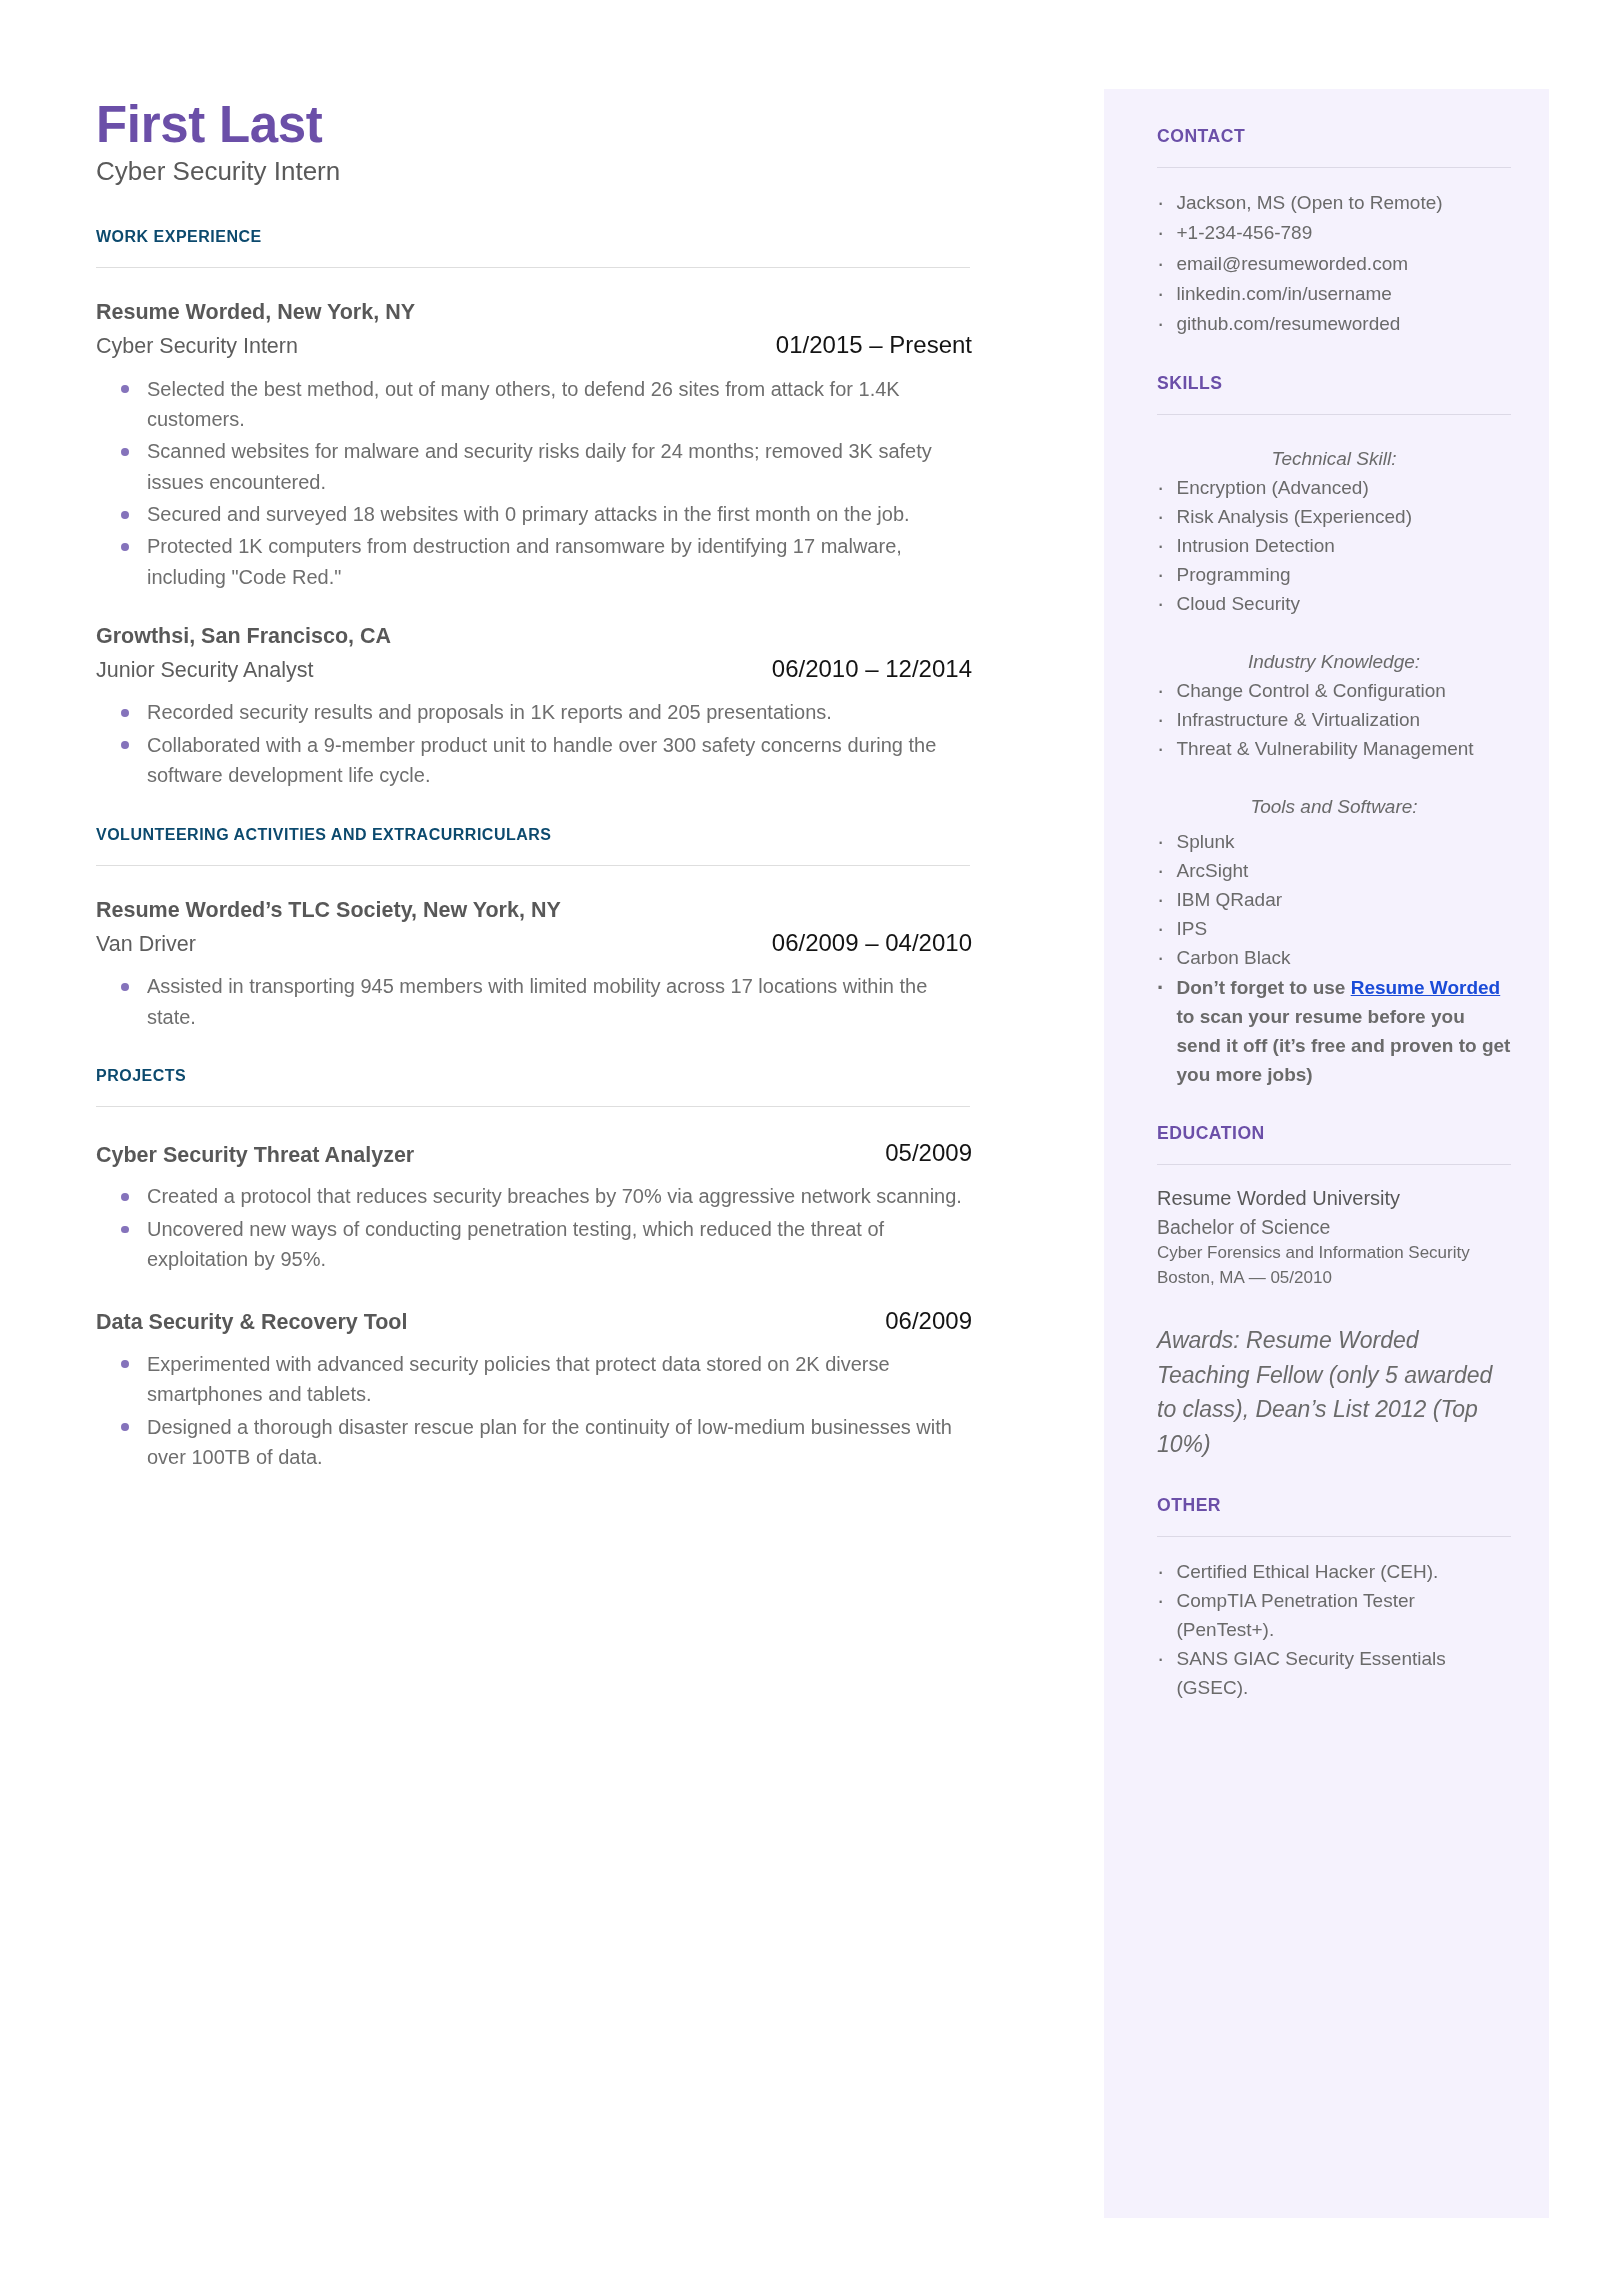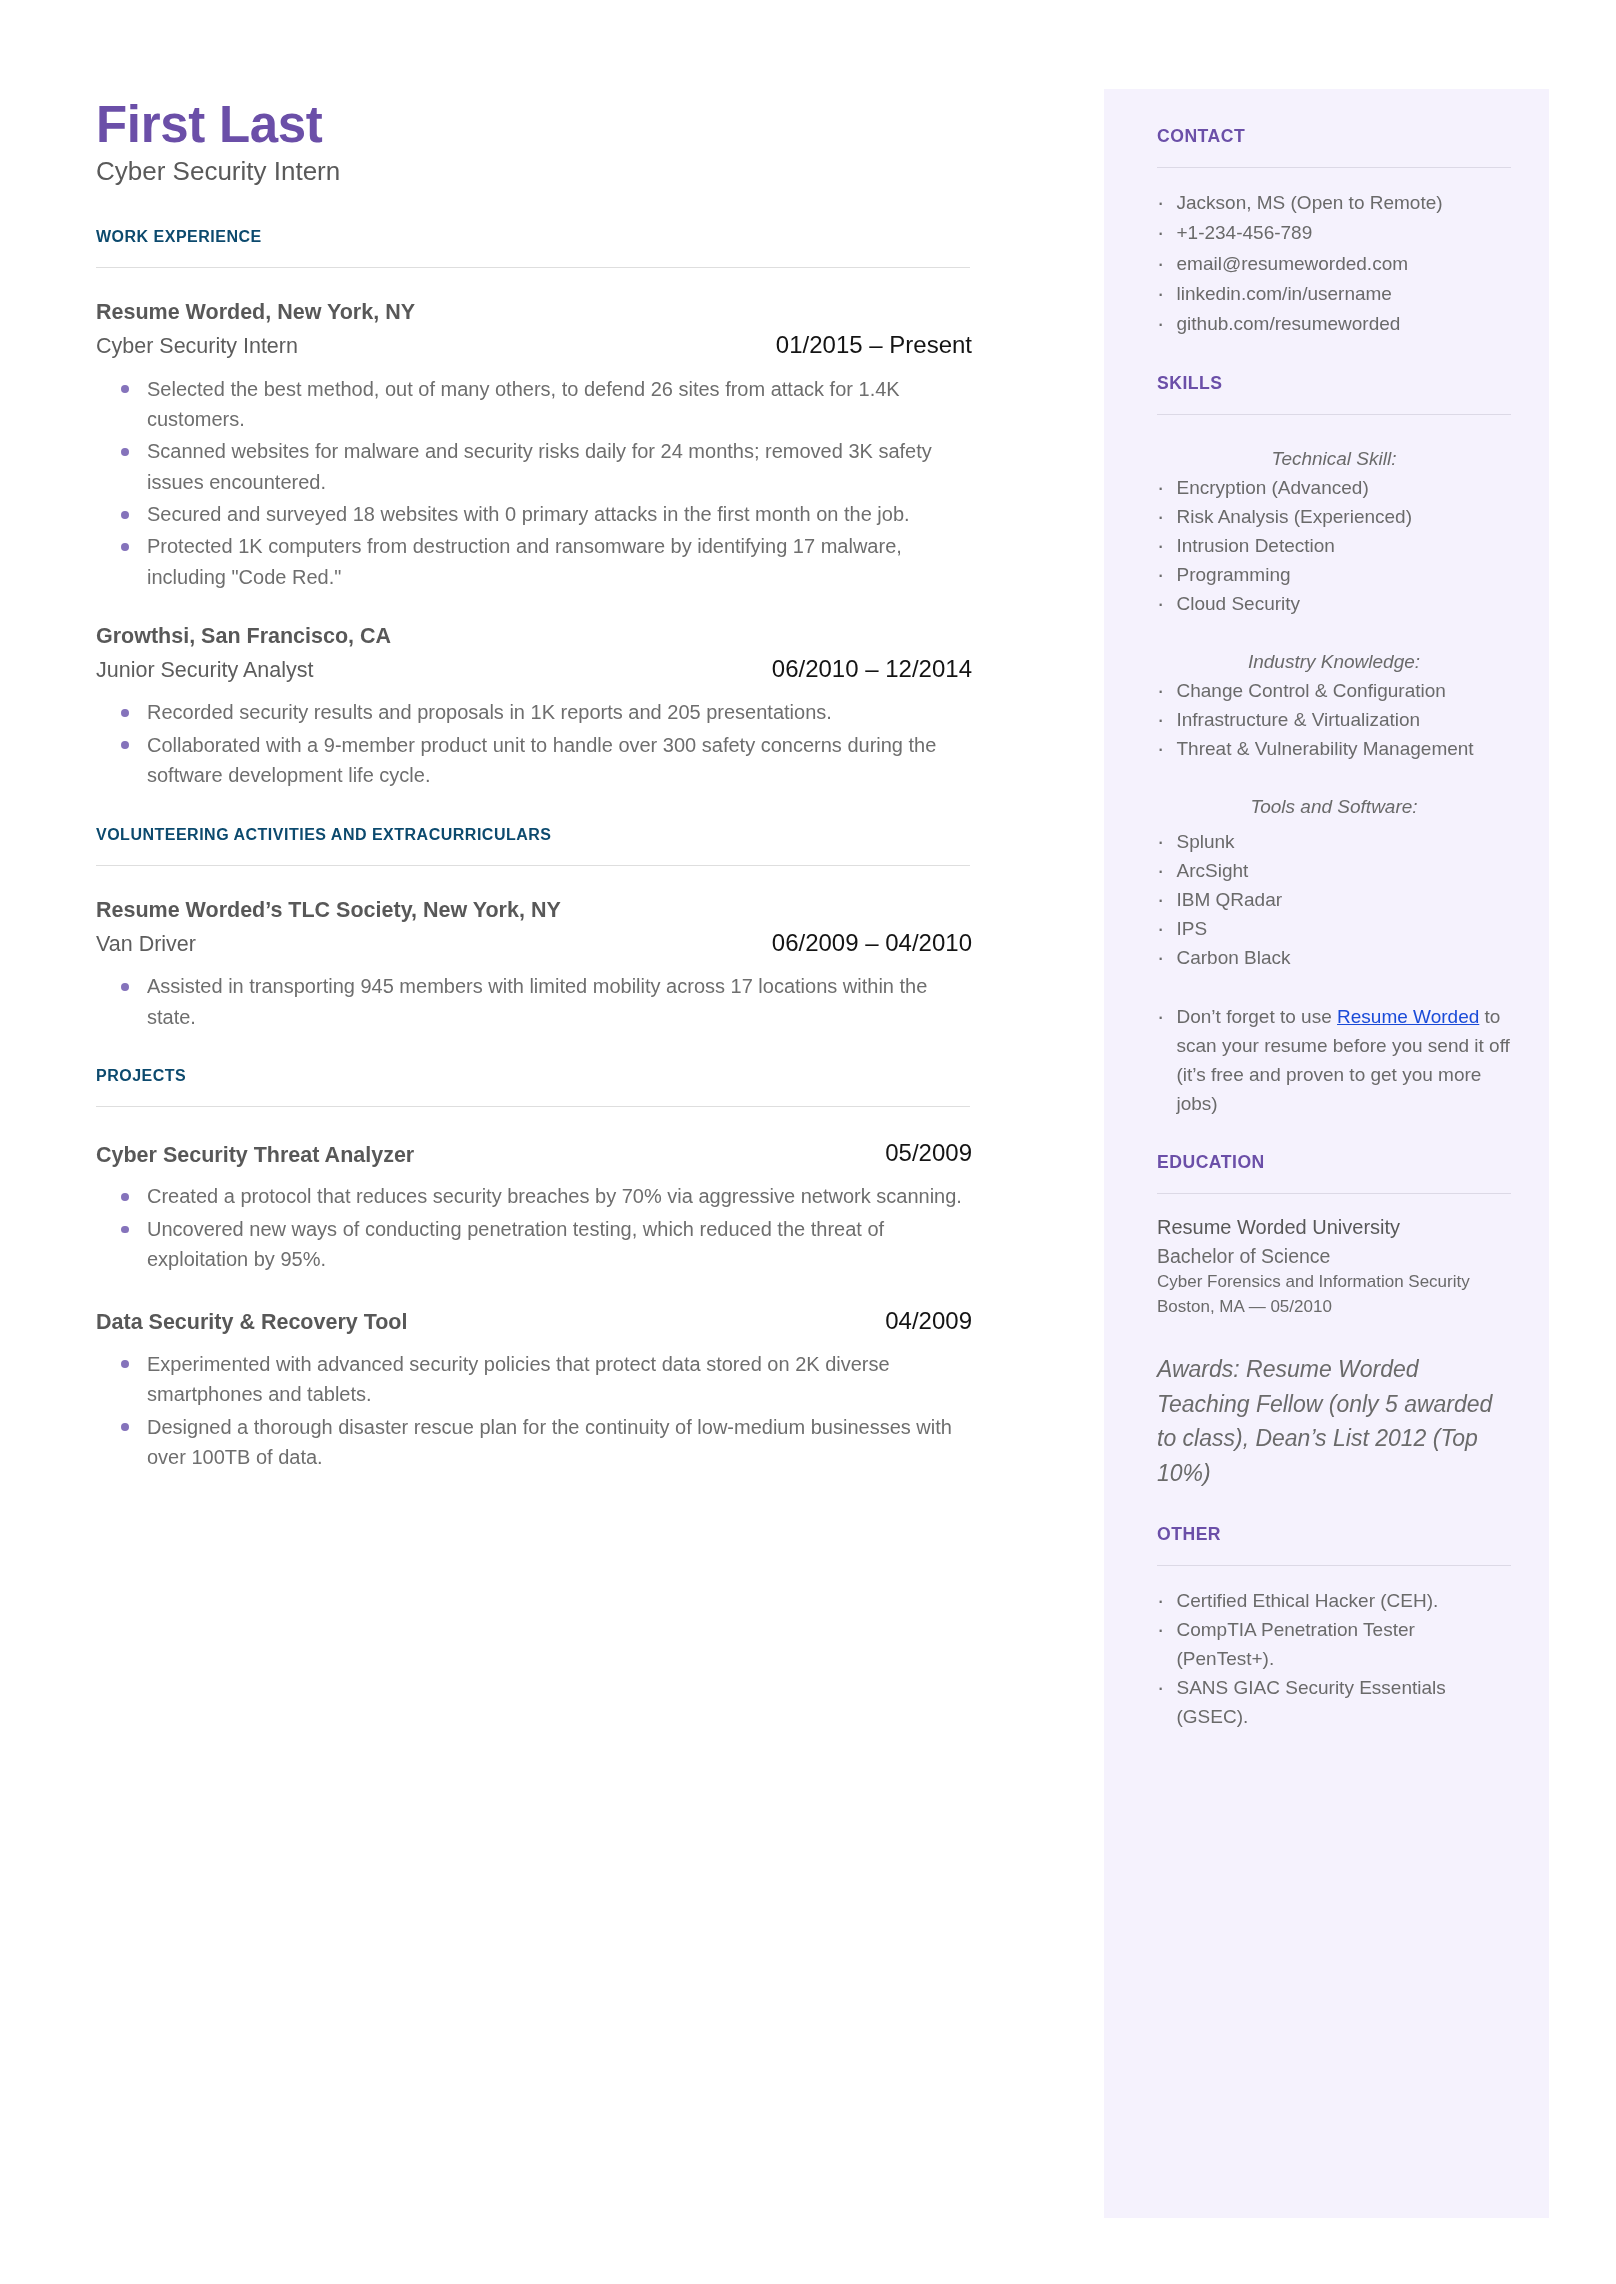--- a/index.html
+++ b/index.html
@@ -184,21 +184,21 @@
     text-align: center;
   }
   .sb-block { margin-top: 29px; }
 
   .sb-note {
     position: relative;
     padding-left: 19.5px;
     font-size: 19px;
     line-height: 1.53;
     color: #6a6a6a;
-    margin-top: 29px;
+    font-weight: bold;
   }
   .sb-note::before {
     content: "\00b7";
     position: absolute;
     left: 0;
     top: -2px;
     font-size: 22px;
     color: #6a6a6a;
   }
   .sb-link {
@@ -311,21 +311,21 @@
         </div>
         <ul class="bullets">
           <li>Created a protocol that reduces security breaches by 70% via aggressive network scanning.</li>
           <li>Uncovered new ways of conducting penetration testing, which reduced the threat of exploitation by 95%.</li>
         </ul>
       </div>
 
       <div class="entry">
         <div class="proj-row">
           <span class="proj-title">Data Security &amp; Recovery Tool</span>
-          <span class="entry-date">04/2009</span>
+          <span class="entry-date">06/2009</span>
         </div>
         <ul class="bullets">
           <li>Experimented with advanced security policies that protect data stored on 2K diverse smartphones and tablets.</li>
           <li>Designed a thorough disaster rescue plan for the continuity of low-medium businesses with over 100TB of data.</li>
         </ul>
       </div>
     </div>
 
   </div>
 

